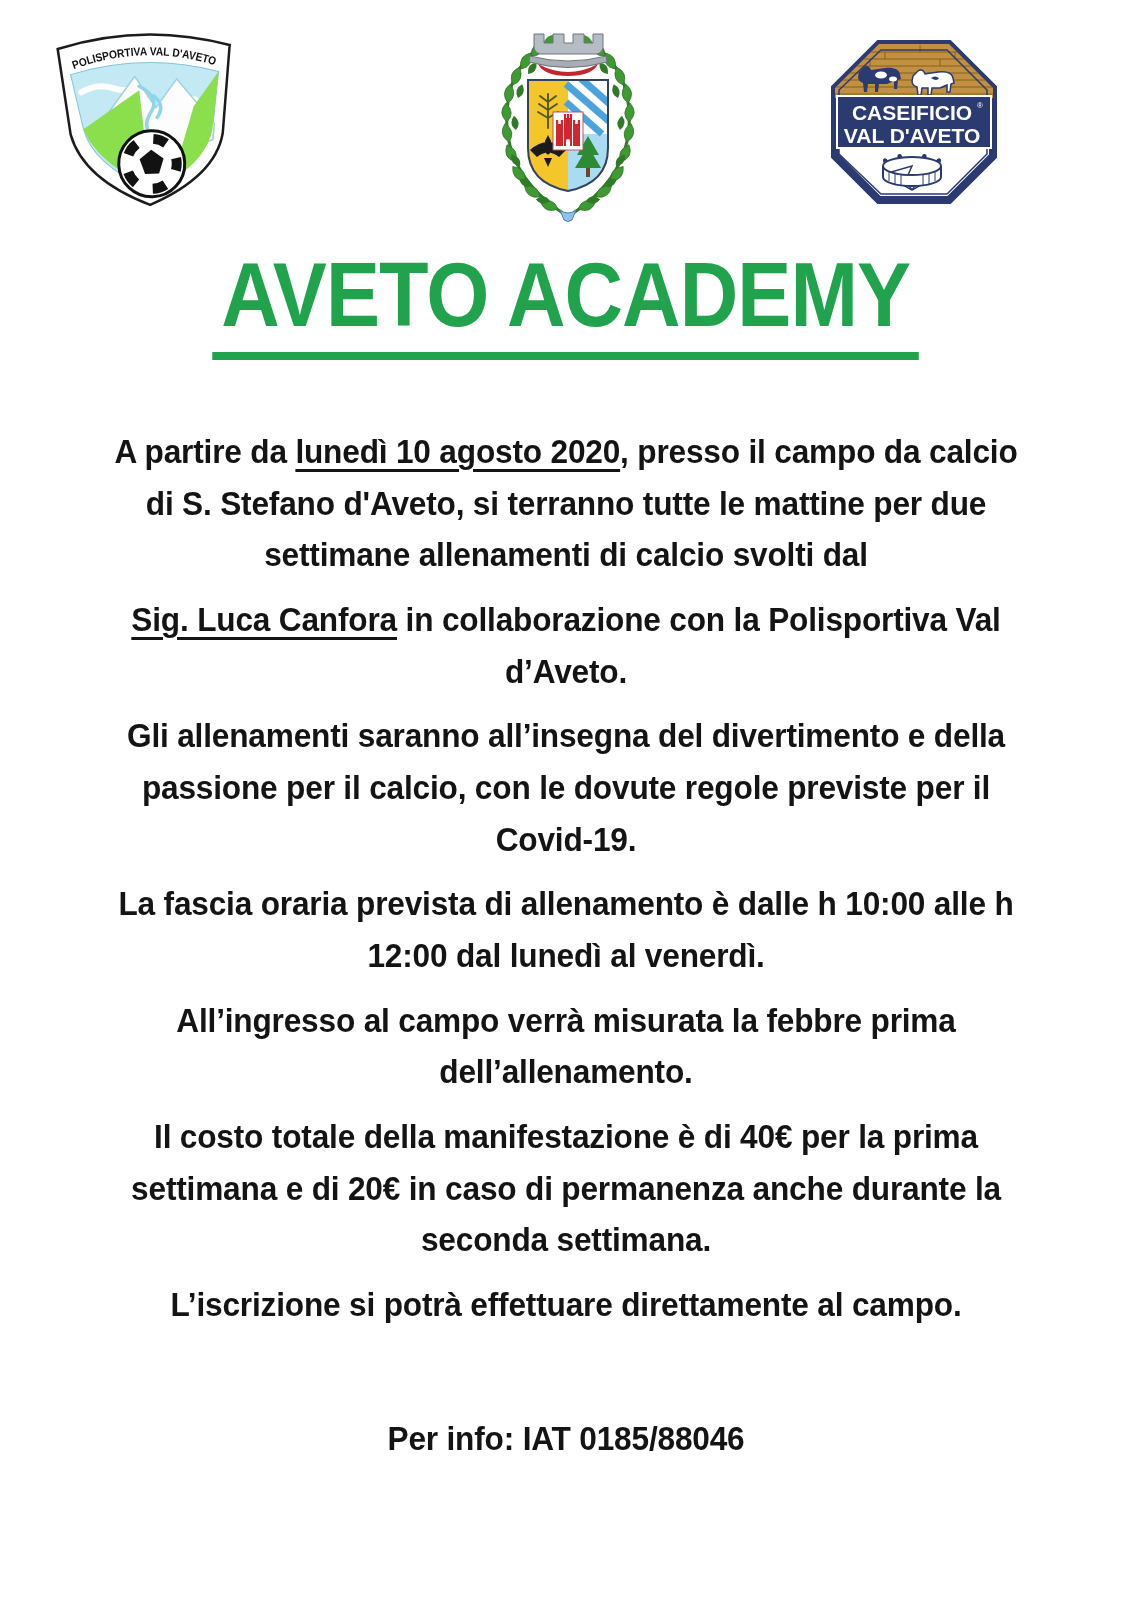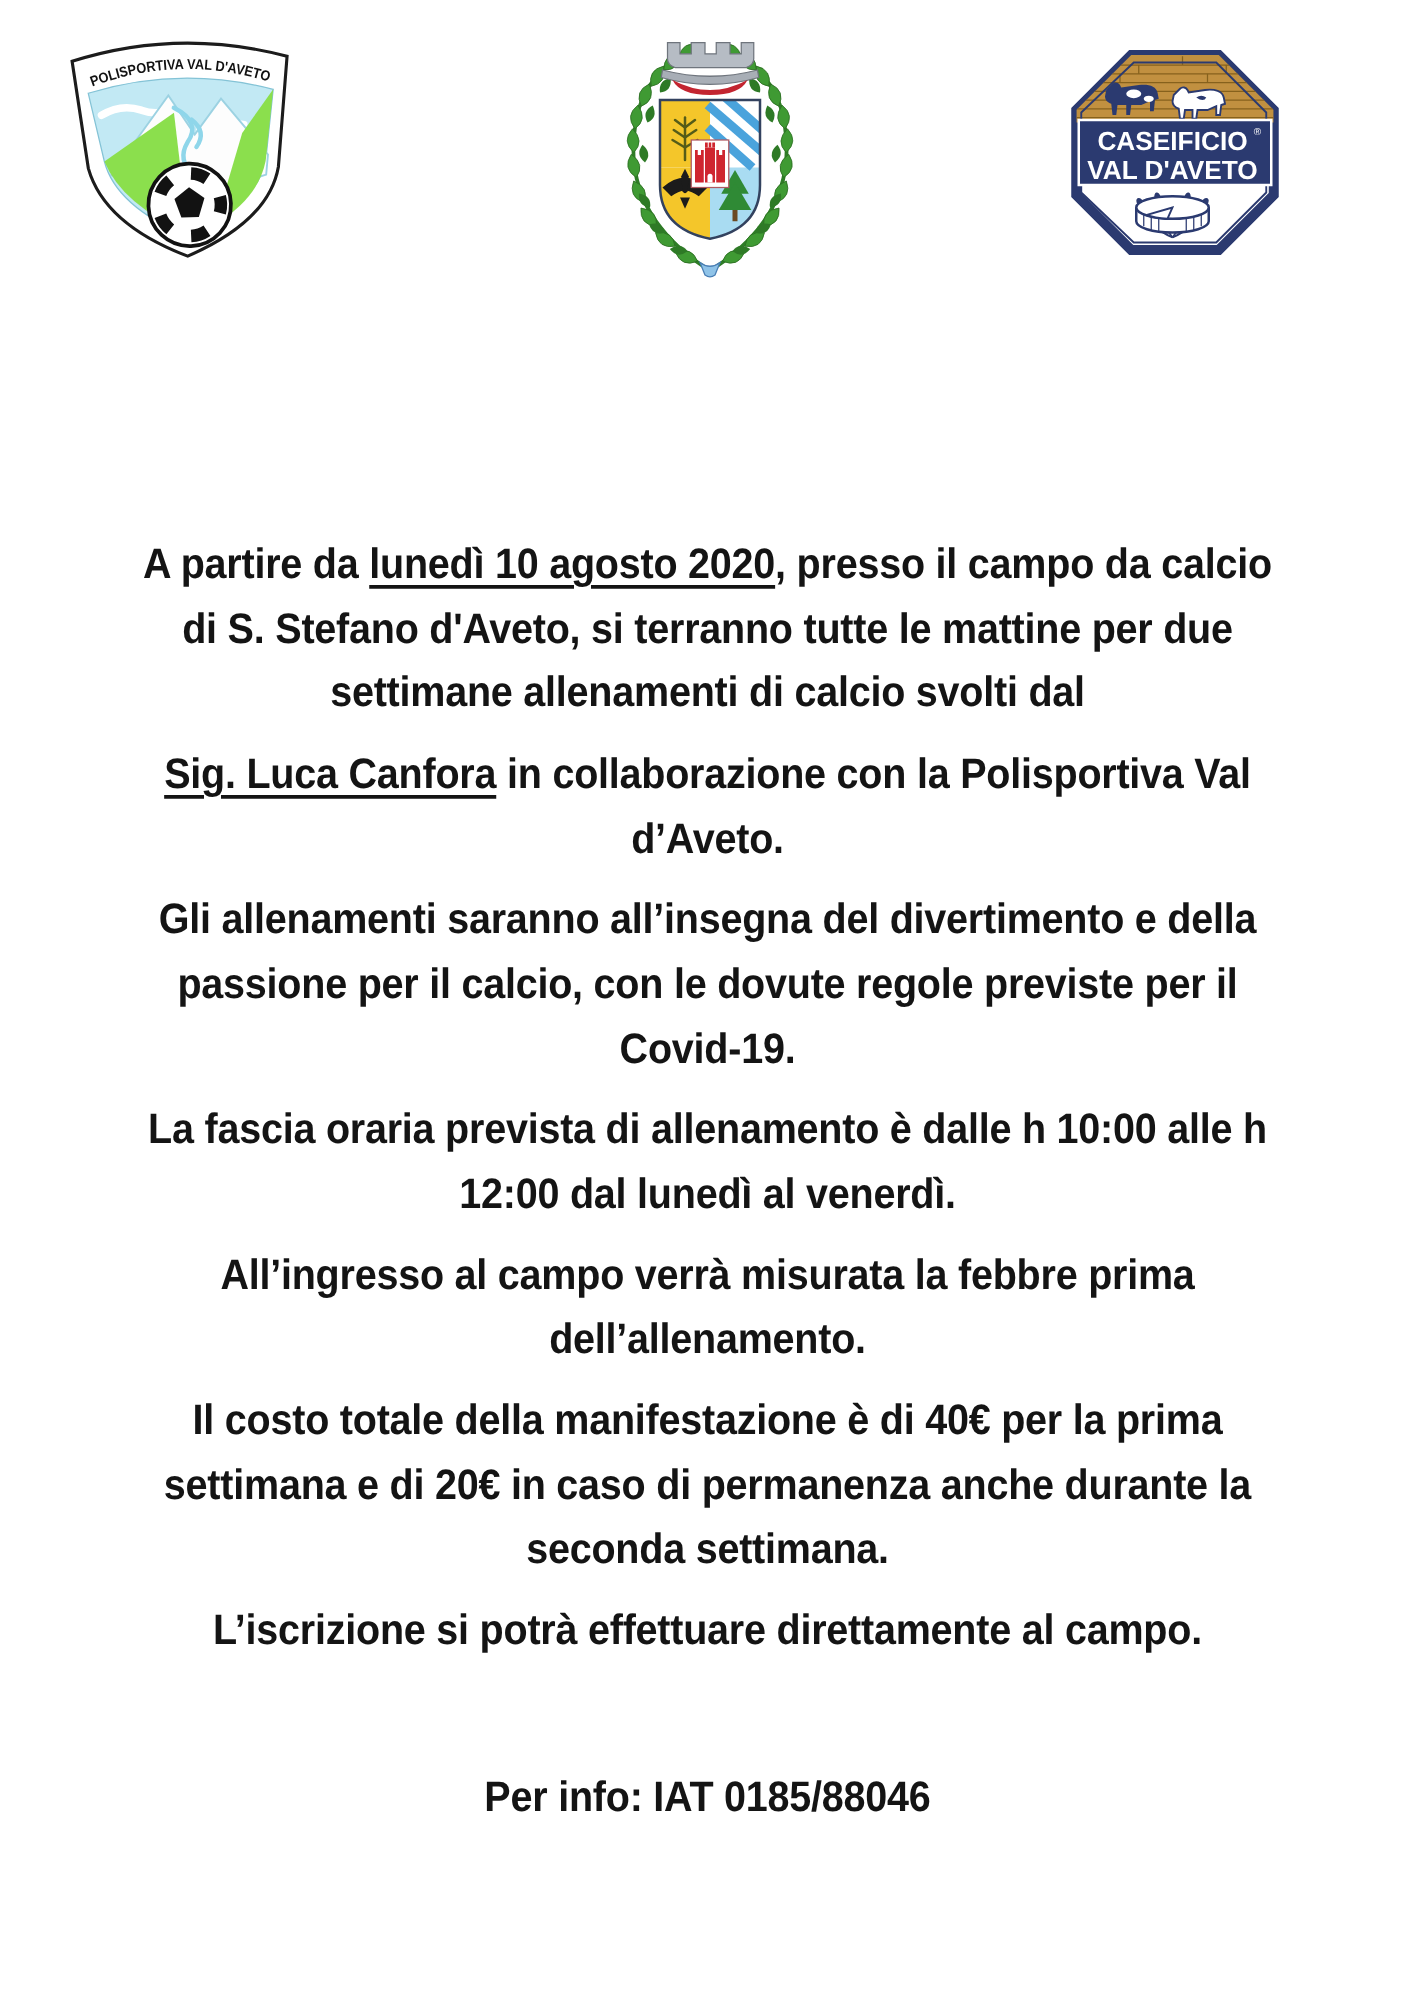--- a/index.html
+++ b/index.html
@@ -8,21 +8,21 @@
     width: 1132px; height: 1600px;
     background: #ffffff;
     font-family: "Liberation Sans", sans-serif;
   }
   .flyer { position: relative; width: 1132px; height: 1600px; background: #fff; overflow: hidden; }
 
   .logo { position: absolute; }
   .logo svg { width: 100%; height: 100%; display: block; }
   #logo-poli   { left: 42px;  top: 14px; width: 208px; height: 202px; }
   #logo-comune { left: 472px; top: 10px; width: 192px; height: 220px; }
-  #logo-case   { left: 851px; top: 34px; width: 178px; height: 176px; }
+  #logo-case   { left: 825px; top: 34px; width: 178px; height: 176px; }
 
   .title-wrap { position: absolute; top: 250px; left: 0; width: 100%; text-align: center; }
   .title {
     display: inline-block;
     transform: scaleX(0.9);
     font-size: 90px; font-weight: bold; line-height: 1;
     color: #21a24d;
     letter-spacing: -1px;
     padding: 0 10px 12px;
     border-bottom: 8px solid #21a24d;
@@ -229,20 +229,23 @@
             <line x1="98" y1="138" x2="98" y2="151"></line>
           <line x1="104" y1="136" x2="104" y2="150"></line>
             <line x1="110" y1="134" x2="110" y2="147"></line>
         </g>
         <ellipse cx="87" cy="132" rx="29" ry="9" fill="#ffffff" stroke="#2b3a70" stroke-width="2"></ellipse>
         <path d="M87,132 L66,138 A29,9 0 0 0 83,141 Z" fill="#ffffff" stroke="#2b3a70" stroke-width="1.5"></path>
       </g>
     </svg>
   </div>
 
+  <div class="title-wrap">
+    <h1 class="title" style="margin:0">AVETO ACADEMY</h1>
+  </div>
 
   <div class="content">
     <p><span>A partire da </span><span class="u">lunedì 10 agosto 2020</span><span>, presso il campo da calcio di S. Stefano d'Aveto, si terranno tutte le mattine per due settimane allenamenti di calcio svolti dal</span></p>
     <p><span class="u">Sig. Luca Canfora</span><span> in collaborazione con la Polisportiva Val d’Aveto.</span></p>
     <p>Gli allenamenti saranno all’insegna del divertimento e della passione per il calcio, con le dovute regole previste per il Covid-19.</p>
     <p>La fascia oraria prevista di allenamento è dalle h 10:00 alle h 12:00 dal lunedì al venerdì.</p>
     <p>All’ingresso al campo verrà misurata la febbre prima dell’allenamento.</p>
     <p>Il costo totale della manifestazione è di 40€ per la prima settimana e di 20€ in caso di permanenza anche durante la seconda settimana.</p>
     <p>L’iscrizione si potrà effettuare direttamente al campo.</p>
     <p class="info-line">Per info: IAT 0185/88046</p>

